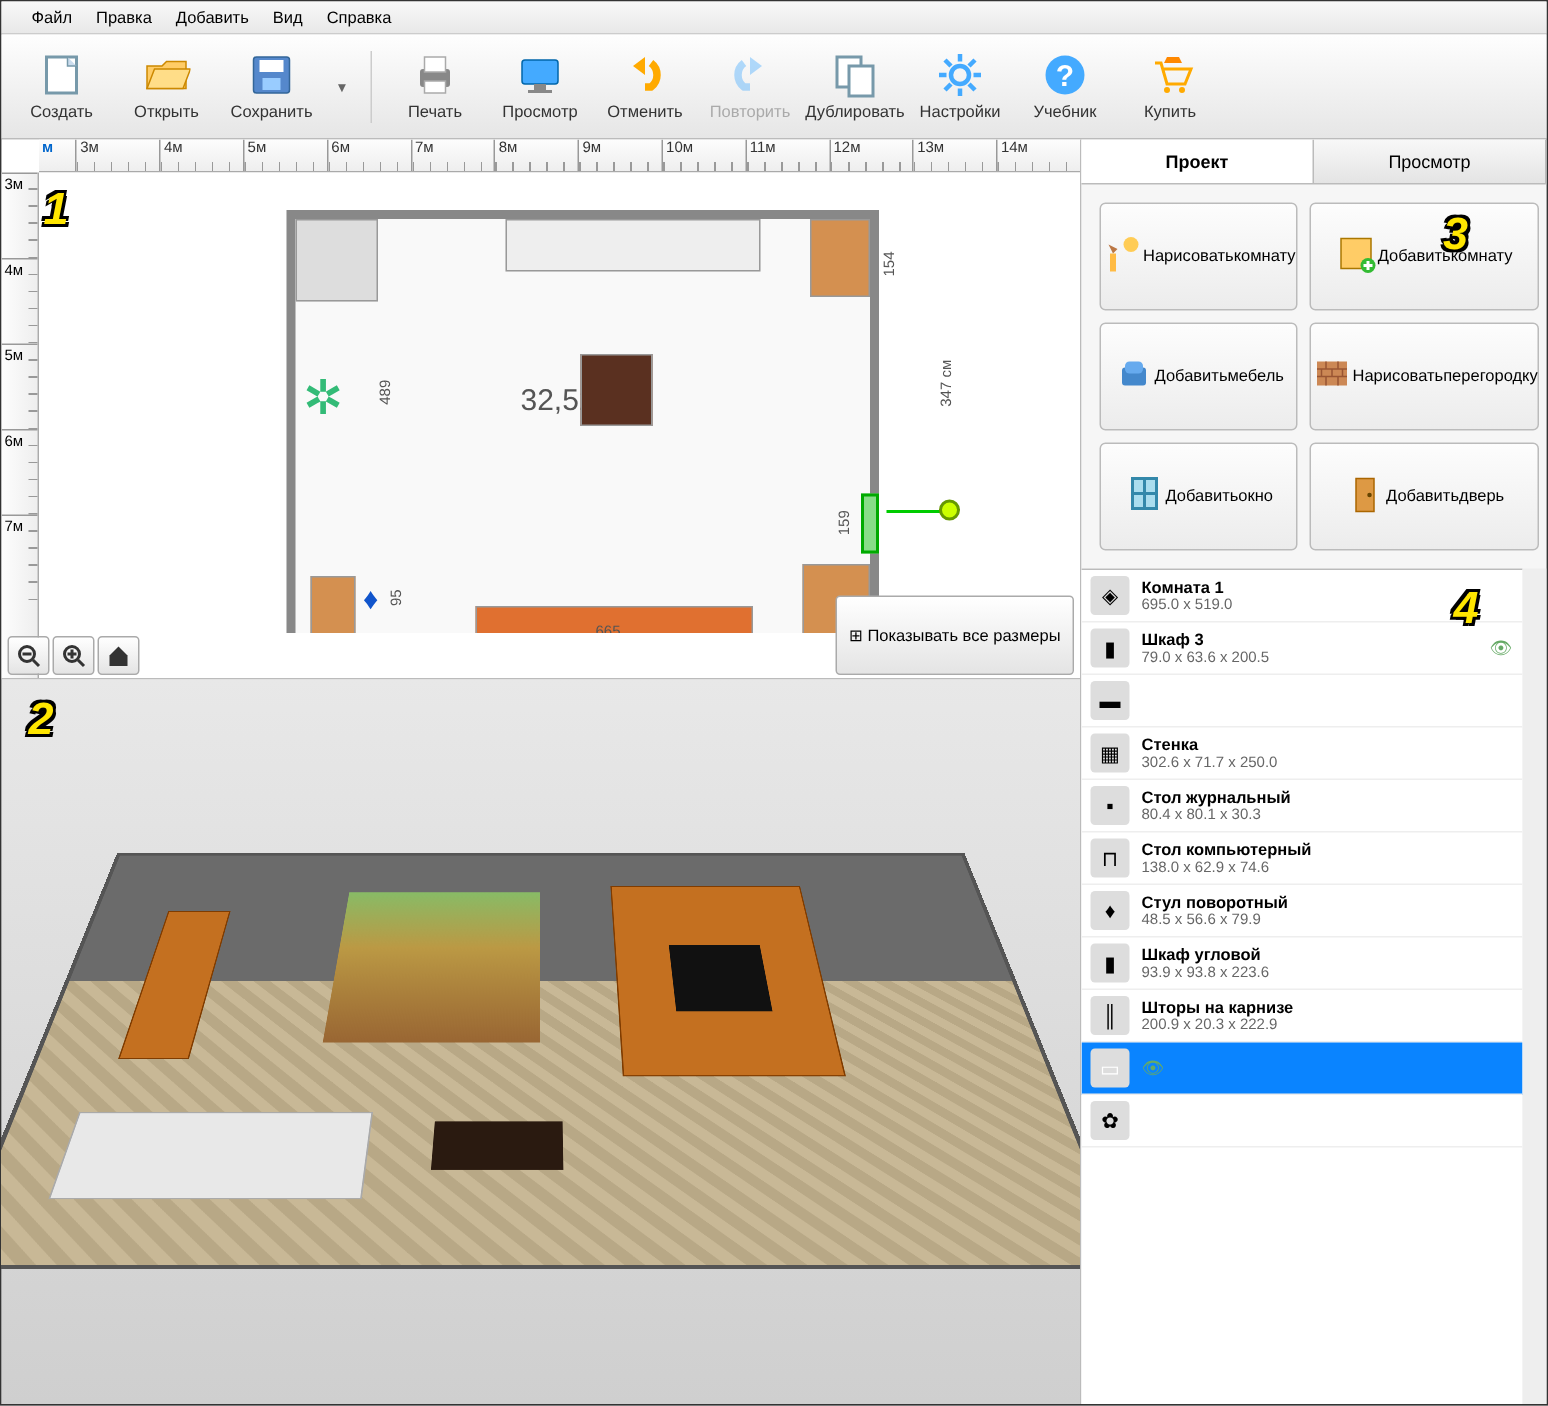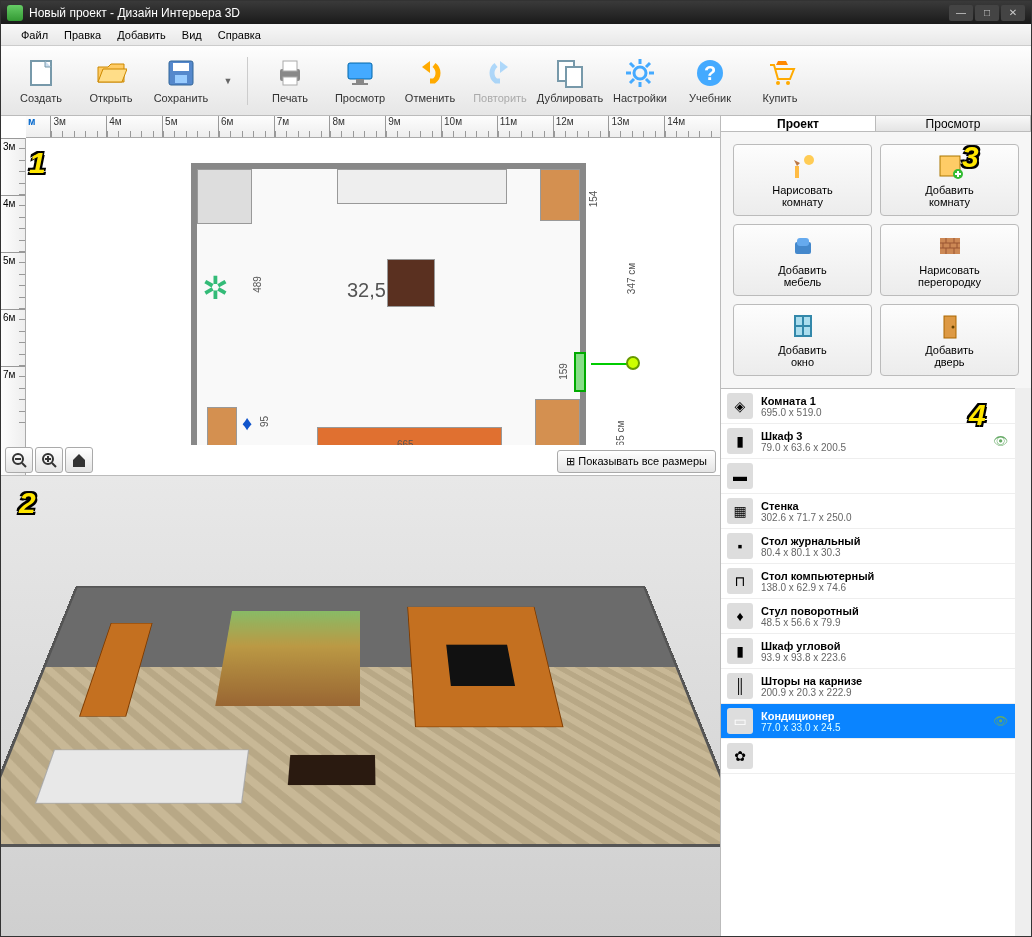--- a/index.html
+++ b/index.html
@@ -31,30 +31,30 @@
 .canvas2d { position:absolute; top:22px; left:25px; right:0; bottom:30px; background:#fff; overflow:hidden;}
 .room { position:absolute; top:25px; left:165px; width:395px; height:290px; border:6px solid #888; background:#f9f9f9;}
 .room .area-label { position:absolute; top:110px; left:150px; font-size:20px; color:#555;}
 .dim-top { position:absolute; top:10px; left:50%; transform:translateX(-50%); font-size:10px; color:#555;}
 .dim-right { position:absolute; right:-38px; top:50%; transform:translateY(-50%) rotate(-90deg); font-size:10px; color:#555;}
 .dim-ext { position:absolute; font-size:10px; color:#555; }
 .furn { position:absolute; background:#ddd; border:1px solid #999;}
 .marker { position:absolute; width:40px; height:40px; font-size:30px; font-weight:900; font-style:italic; color:#ffe600; text-shadow:-2px -2px 0 #000,2px -2px 0 #000,-2px 2px 0 #000,2px 2px 0 #000; z-index:50;}
 .plan-controls { position:absolute; bottom:2px; left:4px; display:flex; gap:2px;}
 .plan-controls .pb { width:28px; height:26px; border:1px solid #aaa; background:linear-gradient(#fff,#e4e4e4); border-radius:3px; display:flex; align-items:center; justify-content:center; cursor:pointer; font-size:14px;}
-.show-dims { position:absolute; bottom:2px; right:4px; border:1px solid #aaa; background:linear-gradient(#fff,#e4e4e4); border-radius:3px; padding:4px 8px; cursor:pointer; font-size:11px;}
+.show-dims { position:absolute; bottom:2px; right:4px; border:1px solid #aaa; background:linear-gradient(#fff,#e4e4e4); border-radius:3px; padding:19px 8px; cursor:pointer; font-size:11px;}
 .view3d { flex:1; background:linear-gradient(#e8e8e8,#cfcfcf); position:relative; overflow:hidden;}
 .view3d-controls { position:absolute; bottom:6px; left:6px; right:6px; display:flex; gap:3px; align-items:center;}
 .view3d-controls .vb { height:26px; min-width:28px; border:1px solid #aaa; background:linear-gradient(#fff,#e4e4e4); border-radius:3px; display:flex; align-items:center; justify-content:center; cursor:pointer; padding:0 4px; font-size:12px;}
 .view3d-controls .vlbl { padding:0 10px; font-size:11px;}
-.tabs { display:flex; height:16px; border-bottom:1px solid #bbb;}
+.tabs { display:flex; height:30px; border-bottom:1px solid #bbb;}
 .tab { flex:1; display:flex; align-items:center; justify-content:center; background:linear-gradient(#f8f8f8,#e4e4e4); border-right:1px solid #bbb; cursor:pointer; font-size:12px;}
 .tab.active { background:#fff; font-weight:bold;}
 .bigbtns { display:grid; grid-template-columns:1fr 1fr; gap:8px; padding:12px;}
-.bigbtn { height:72px; border:1px solid #bbb; border-radius:4px; background:linear-gradient(#fdfdfd,#ececec); display:flex; flex-direction:column; align-items:center; justify-content:center; cursor:pointer; font-size:11px; text-align:center;}
+.bigbtn { height:72px; border:1px solid #bbb; border-radius:4px; background:linear-gradient(#fdfdfd,#ececec); display:flex; flex-direction:row; align-items:center; justify-content:center; cursor:pointer; font-size:11px; text-align:center;}
 .bigbtn .bic { width:28px; height:28px; margin-bottom:4px;}
 .objlist { flex:1; overflow-y:auto; border-top:1px solid #bbb; background:#fff;}
 .obj { display:flex; align-items:center; padding:4px 6px; border-bottom:1px solid #eee; cursor:pointer; position:relative;}
 .obj.selected { background:#0a84ff; color:#fff;}
 .obj .oic { width:26px; height:26px; margin-right:8px; background:#ddd; border-radius:3px; display:flex; align-items:center; justify-content:center; font-size:14px;}
 .obj .otxt { flex:1; }
 .obj .oname { font-size:11px; font-weight:bold;}
 .obj .odim { font-size:10px; color:#666;}
 .obj.selected .odim { color:#dff;}
 .obj .eye { width:16px; color:#6a6; font-size:12px;}
@@ -62,28 +62,20 @@
 .room3d { position:absolute; top:30px; left:30px; right:30px; bottom:50px; background:linear-gradient(#7a7a7a 0%, #6a6a6a 40%, #c9b99a 40%, #b8a888 100%); transform:perspective(900px) rotateX(48deg); border:3px solid #555;}
 .floor3d { position:absolute; bottom:0; left:0; right:0; height:62%; background:repeating-linear-gradient(45deg,#c8b896,#c8b896 8px,#b8a886 8px,#b8a886 16px);}
 .wall-back { position:absolute; top:0; left:0; right:0; height:38%; background:#6b6b6b;}
 .shelf3d { position:absolute; background:#c47020; border:1px solid #803c00;}
 svg { display:block; }
 </style>
 </head>
 <body>
 
 <div class="window">
-  <div class="titlebar">
-    <div class="icon"></div>
-    <span>Новый проект - Дизайн Интерьера 3D</span>
-    <div class="titlebar-spacer"></div>
-    <div class="winbtn">—</div>
-    <div class="winbtn">□</div>
-    <div class="winbtn">✕</div>
-  </div>
 
   <div class="menubar">
     <span>Файл</span>
     <span>Правка</span>
     <span>Добавить</span>
     <span>Вид</span>
     <span>Справка</span>
   </div>
 
   <div class="toolbar">
@@ -392,24 +384,20 @@
             <div class="obj">
               <div class="oic">║</div>
   <div class="otxt">
                 <div class="oname">Шторы на карнизе</div>
   <div class="odim">200.9 x 20.3 x 222.9</div>
               </div>
   <div class="eye"></div>
             </div>
             <div class="obj selected">
               <div class="oic">▭</div>
-  <div class="otxt">
-                <div class="oname">Кондиционер</div>
-  <div class="odim">77.0 x 33.0 x 24.5</div>
-              </div>
   <div class="eye">👁</div>
             </div>
             <div class="obj">
               <div class="oic">✿</div>
   <div class="eye"></div>
             </div>
           </div>
         <div class="scrollbar"></div>
       </div>
     </div>

